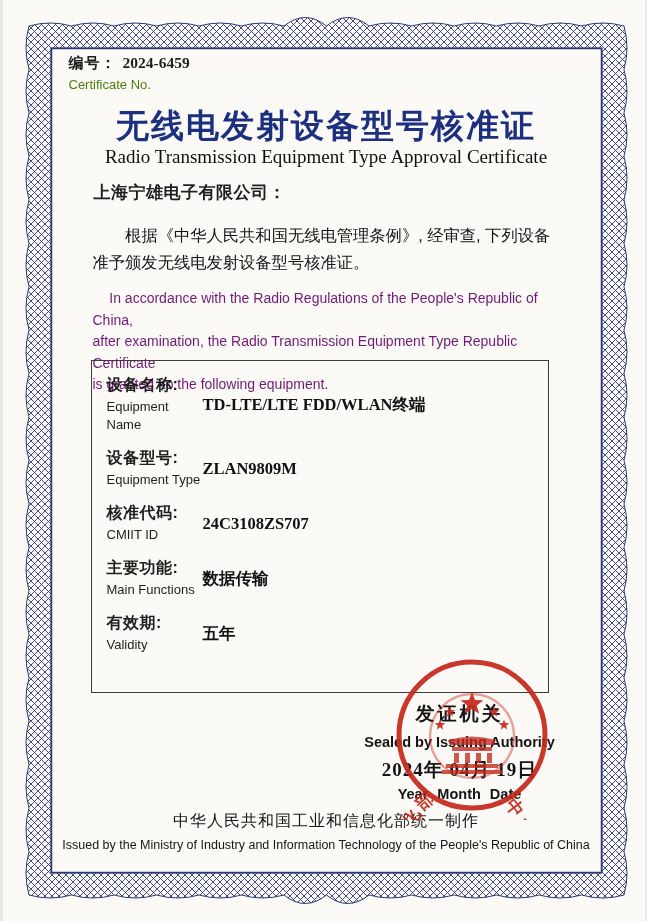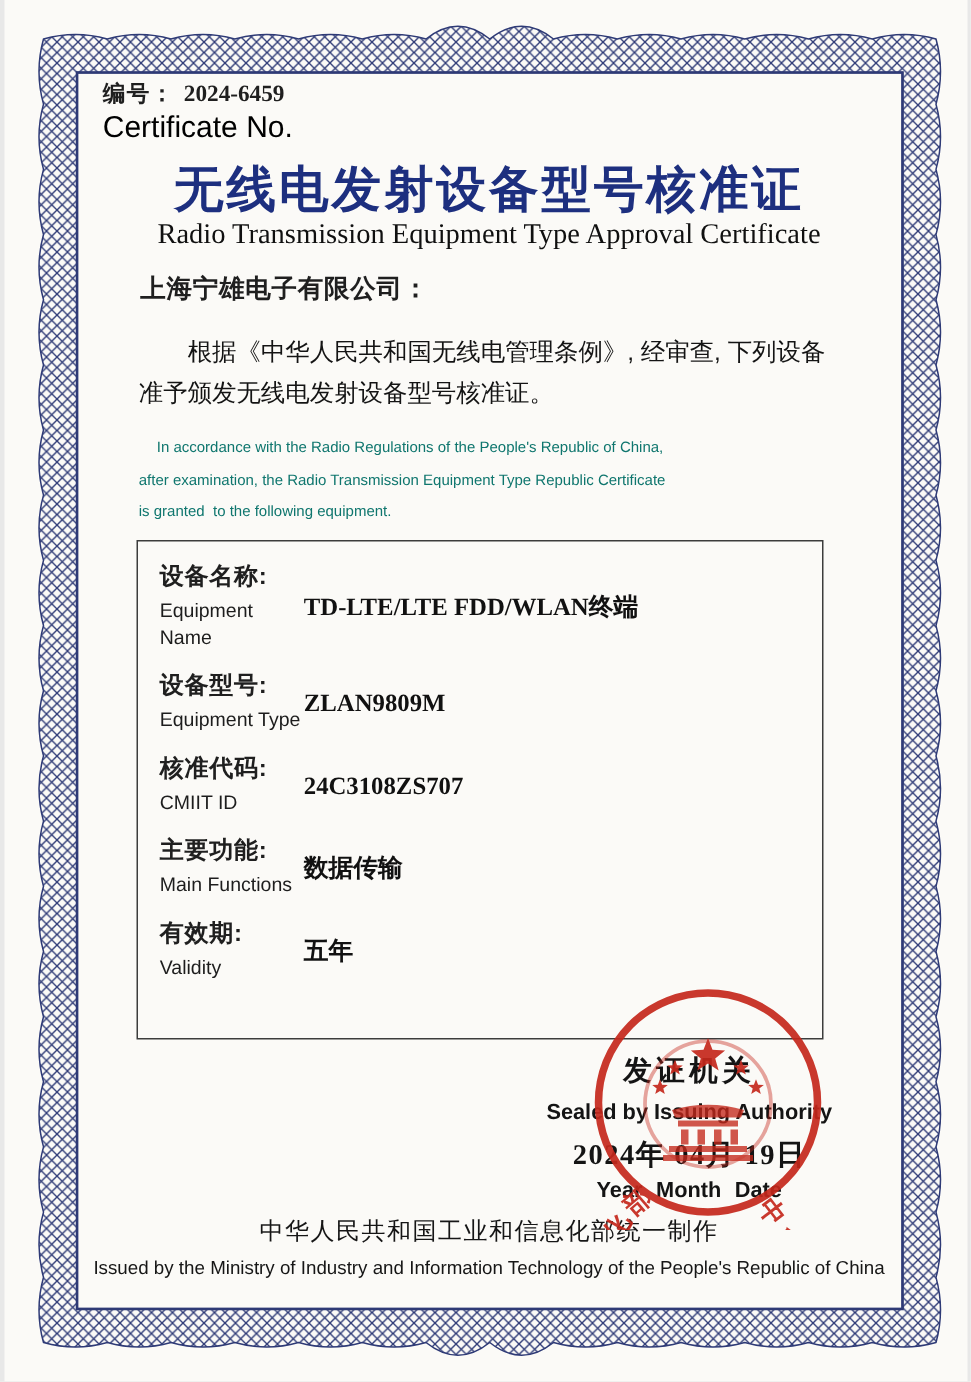--- a/index.html
+++ b/index.html
@@ -9,35 +9,35 @@
     font-family:"Liberation Sans","DejaVu Sans",sans-serif;
     color:#1f1f1f;
   }
   .frame-svg,.seal-svg{position:absolute;pointer-events:none;}
   .frame-svg{left:0;top:0;z-index:1;}
   .content{position:absolute;left:0;top:0;width:647px;height:921px;z-index:2;}
 
   .cert-no{position:absolute;left:66px;top:52px;line-height:22px;}
   .cert-no .cn{font-size:15px;font-weight:bold;letter-spacing:1px;}
   .cert-no .num{font-family:"Liberation Serif","DejaVu Serif",serif;font-size:15.5px;font-weight:600;margin-left:6px;}
-  .cert-no .en{font-size:20px;color:#000000;}
+  .cert-no .en{font-size:13px;color:#4d7c0f;}
 
   .title-cn{position:absolute;left:0;top:104px;width:647px;text-align:center;
     font-family:"Liberation Serif","DejaVu Serif",serif;font-size:33px;font-weight:bold;
     color:#1d2f7f;letter-spacing:2px;}
   .title-en{position:absolute;left:0;top:146px;width:647px;text-align:center;
     font-family:"Liberation Serif","DejaVu Serif",serif;font-size:19px;color:#101010;}
 
   .addressee{position:absolute;left:91px;top:181px;font-size:17px;font-weight:bold;letter-spacing:0.5px;}
 
   .para-cn{position:absolute;left:90px;top:222px;width:462px;font-size:16.3px;line-height:27px;color:#141414;}
   .para-cn .ln{white-space:pre-wrap;}
   .para-cn .ln:first-child{text-indent:2em;}
 
-  .para-en{position:absolute;left:90px;top:288px;width:466px;font-size:10px;line-height:21.5px;color:#0f766e;}
+  .para-en{position:absolute;left:90px;top:288px;width:466px;font-size:14px;line-height:21.5px;color:#701a75;}
   .para-en .ln{white-space:pre-wrap;}
   .para-en .ln:first-child{text-indent:1.2em;}
 
   .eq-box{position:absolute;left:88px;top:360px;width:458px;height:333px;
     border:1px solid #3c3c3c;box-sizing:border-box;padding:13px 16px 0 15px;}
   .eq-row{display:flex;align-items:center;margin-bottom:13px;}
   .eq-label{width:96px;flex:0 0 96px;}
   .eq-label .cn{font-size:16px;font-weight:600;letter-spacing:0.5px;line-height:22px;}
   .eq-label .en{font-size:13px;color:#1d1d1d;line-height:18px;margin-top:2px;}
   .eq-value{font-family:"Liberation Serif","DejaVu Serif",serif;font-size:16.5px;font-weight:600;

